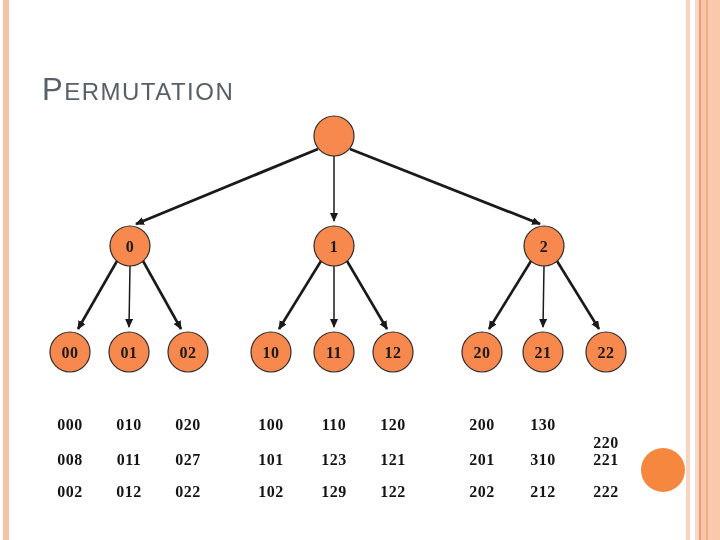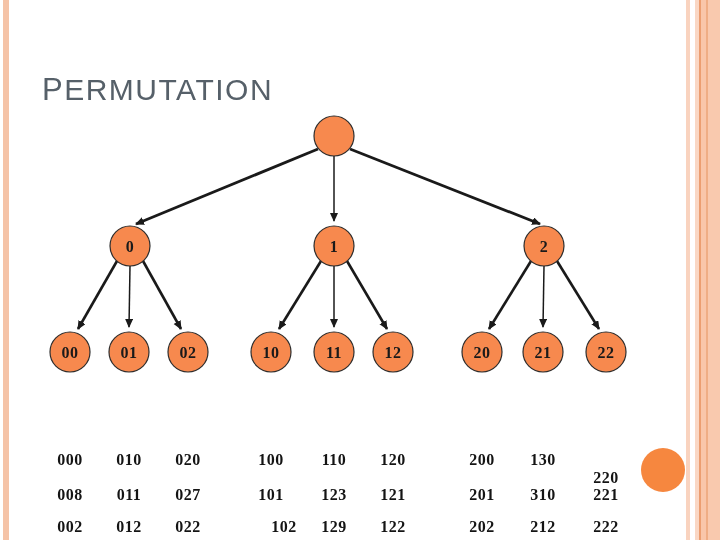--- a/index.html
+++ b/index.html
@@ -26,34 +26,33 @@
       #F9C9AE 22px,#F9C9AE 34px);
   }
   .title{
     position:absolute;left:42px;top:74px;
     font-family:"Liberation Sans",sans-serif;
     color:#566069;
     letter-spacing:1.5px;
     white-space:nowrap;
   }
   .title .lead{font-size:31px;line-height:31px;}
-  .title .rest{font-size:30px;line-height:31px;}
+  .title .rest{font-size:24px;line-height:31px;}
   .tree-svg{position:absolute;left:0;top:0;}
   .node-label{
     font-family:"Liberation Serif",serif;
     font-size:16px;font-weight:600;fill:#1a1a1a;
     letter-spacing:0.5px;
   }
   .gc{
     position:absolute;width:48px;height:20px;
     text-align:center;line-height:20px;
     font-family:"Liberation Serif",serif;
     font-size:16px;font-weight:600;color:#141414;
     letter-spacing:0.5px;
-    margin-top:35px;
   }
   .accent-circle{
     position:absolute;left:641px;top:448px;width:44px;height:44px;
     border-radius:50%;background:#F6873F;
   }
 </style>
 </head>
 <body>
 
 <div class="slide">
@@ -141,21 +140,21 @@
     <span class="gc" style="left:247px;top:450px">101</span>
     <span class="gc" style="left:310px;top:450px">123</span>
     <span class="gc" style="left:369px;top:450px">121</span>
     <span class="gc" style="left:458px;top:450px">201</span>
     <span class="gc" style="left:519px;top:450px">310</span>
     <span class="gc" style="left:582px;top:450px">221</span>
 
     <span class="gc" style="left:46px;top:482px">002</span>
     <span class="gc" style="left:105px;top:482px">012</span>
     <span class="gc" style="left:164px;top:482px">022</span>
-    <span class="gc" style="left:260px;top:482px">102</span>
+    <span class="gc" style="left:247px;top:482px">102</span>
     <span class="gc" style="left:310px;top:482px">129</span>
     <span class="gc" style="left:369px;top:482px">122</span>
     <span class="gc" style="left:458px;top:482px">202</span>
     <span class="gc" style="left:519px;top:482px">212</span>
     <span class="gc" style="left:582px;top:482px">222</span>
   </div>
 
   <div class="accent-circle"></div>
 
 </div>

